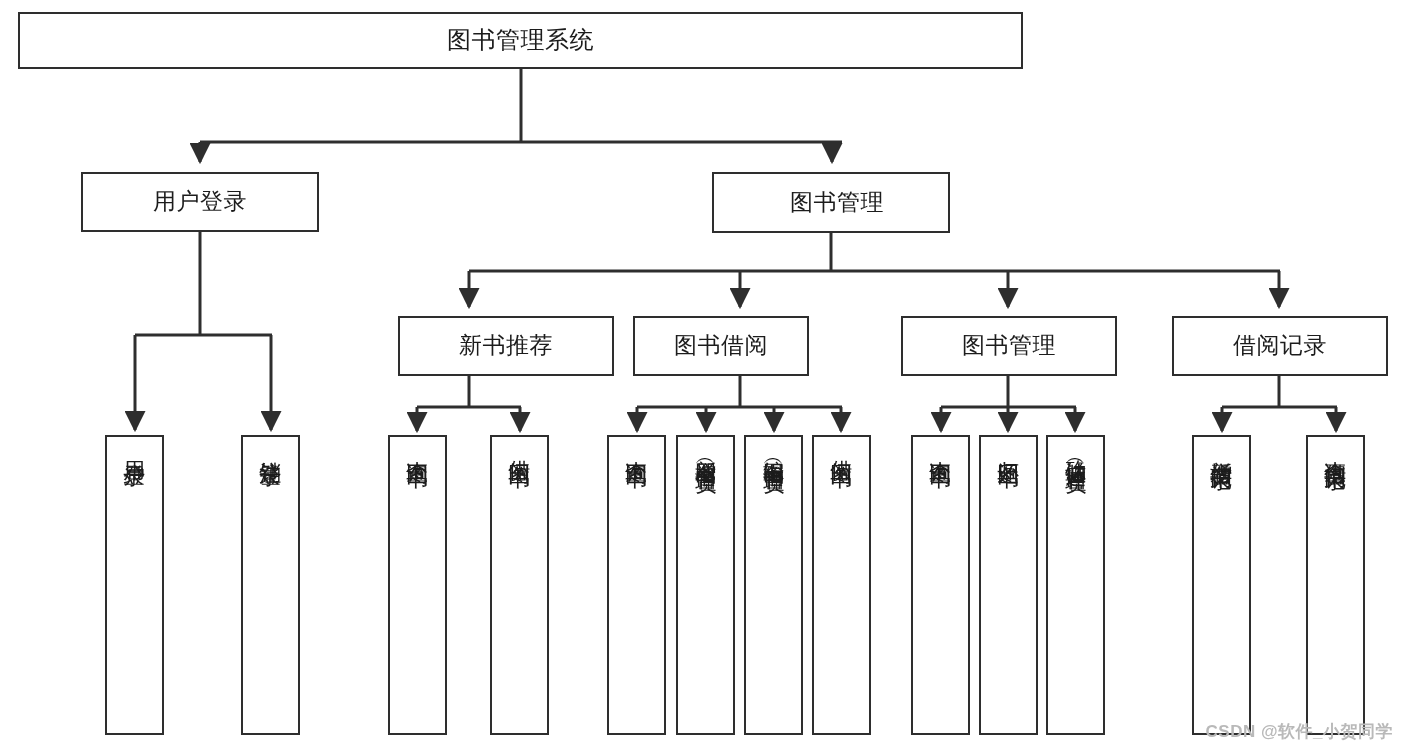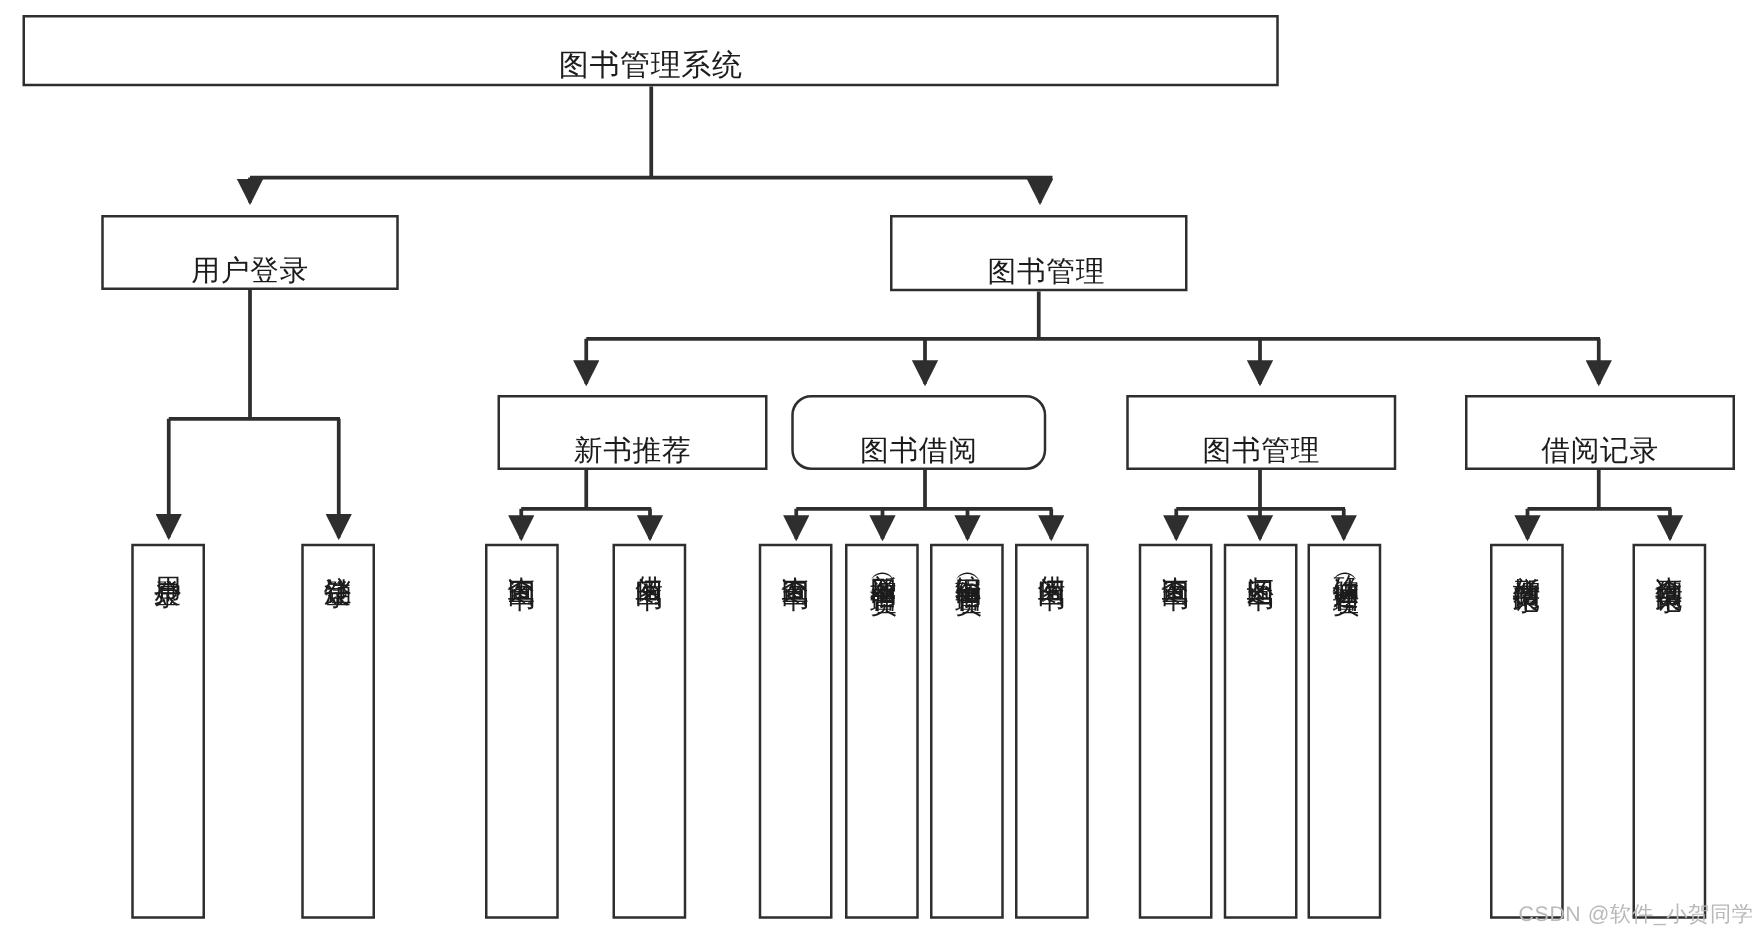--- a/index.html
+++ b/index.html
@@ -24,21 +24,21 @@
     width: 1405px;
     height: 747px;
     pointer-events: none;
   }
   .node {
     position: absolute;
     box-sizing: border-box;
     border: 2.5px solid #2e2e2e;
     background: #ffffff;
     display: flex;
-    align-items: flex-end;
+    align-items: center;
     justify-content: center;
     color: #1c1c1c;
   }
   .node .label {
     display: block;
     text-align: center;
     line-height: 1.18;
     letter-spacing: 0.5px;
   }
   
@@ -59,26 +59,27 @@
     font-size: 22px;
     line-height: 1.06;
     letter-spacing: 2px;
     white-space: nowrap;
   }
   .node.v.tall .label {
     font-size: 21px;
   }
   #watermark {
     position: absolute;
-    right: 2px;
+    right: 12px;
     bottom: 4px;
     font-size: 17px;
     color: #b9b9b9;
     letter-spacing: 0.5px;
     white-space: nowrap;
+    font-weight: bold;
   }
 </style>
 </head>
 <body>
 
 <div id="canvas">
 
   <svg id="wires" viewBox="0 0 1405 747" xmlns="http://www.w3.org/2000/svg">
     <defs>
       <marker id="arrow" viewBox="0 0 10 10" refX="9" refY="5" markerWidth="7" markerHeight="7" orient="auto-start-reverse">
@@ -136,21 +137,21 @@
   <div class="node h" style="left:81px; top:172px; width:238px; height:60px;">
     <span class="label">用户登录</span>
   </div>
   <div class="node h" style="left:712px; top:172px; width:238px; height:61px;padding-left:12px;">
     <span class="label">图书管理</span>
   </div>
 
   <div class="node h" style="left:362px; top:316px; width:216px; height:60px;margin-left:36px;">
     <span class="label">新书推荐</span>
   </div>
-  <div class="node h" style="left:633px; top:316px; width:204px; height:60px;border-radius:16px;">
+  <div class="node h" style="left:633px; top:316px; width:176px; height:60px;">
     <span class="label">图书借阅</span>
   </div>
   <div class="node h" style="left:901px; top:316px; width:216px; height:60px;">
     <span class="label">图书管理</span>
   </div>
   <div class="node h" style="left:1172px; top:316px; width:216px; height:60px;">
     <span class="label">借阅记录</span>
   </div>
 
   <div class="node v" style="left:105px; top:435px; width:59px; height:300px;">

